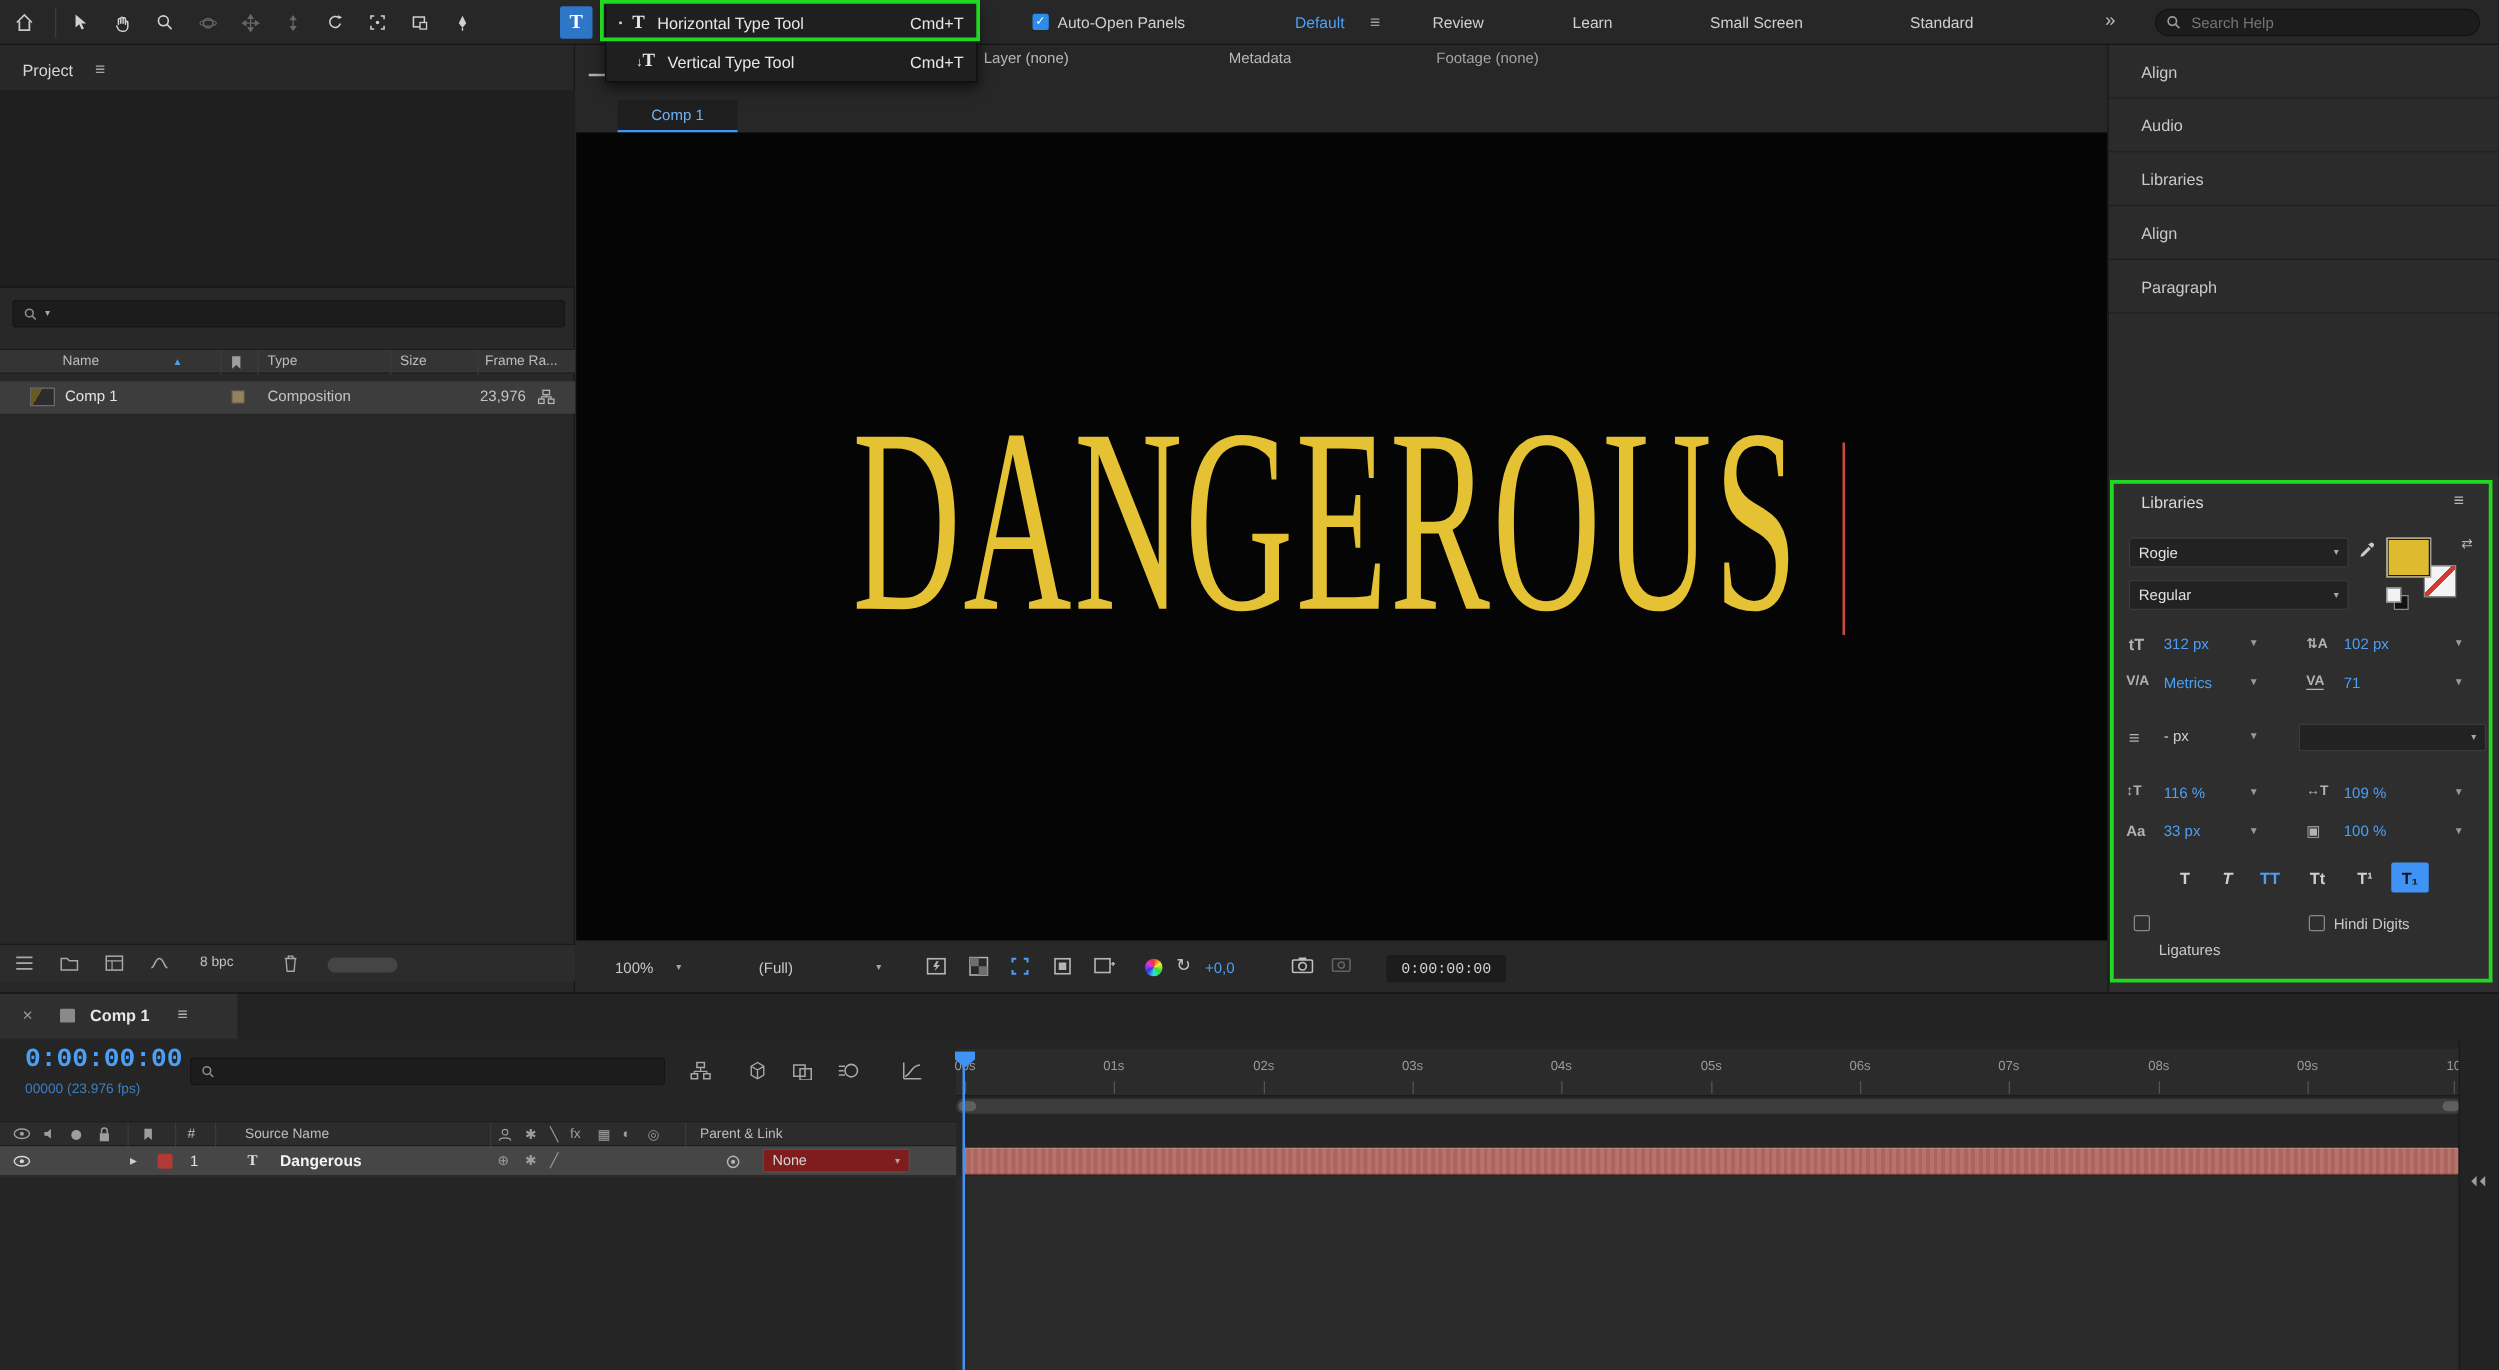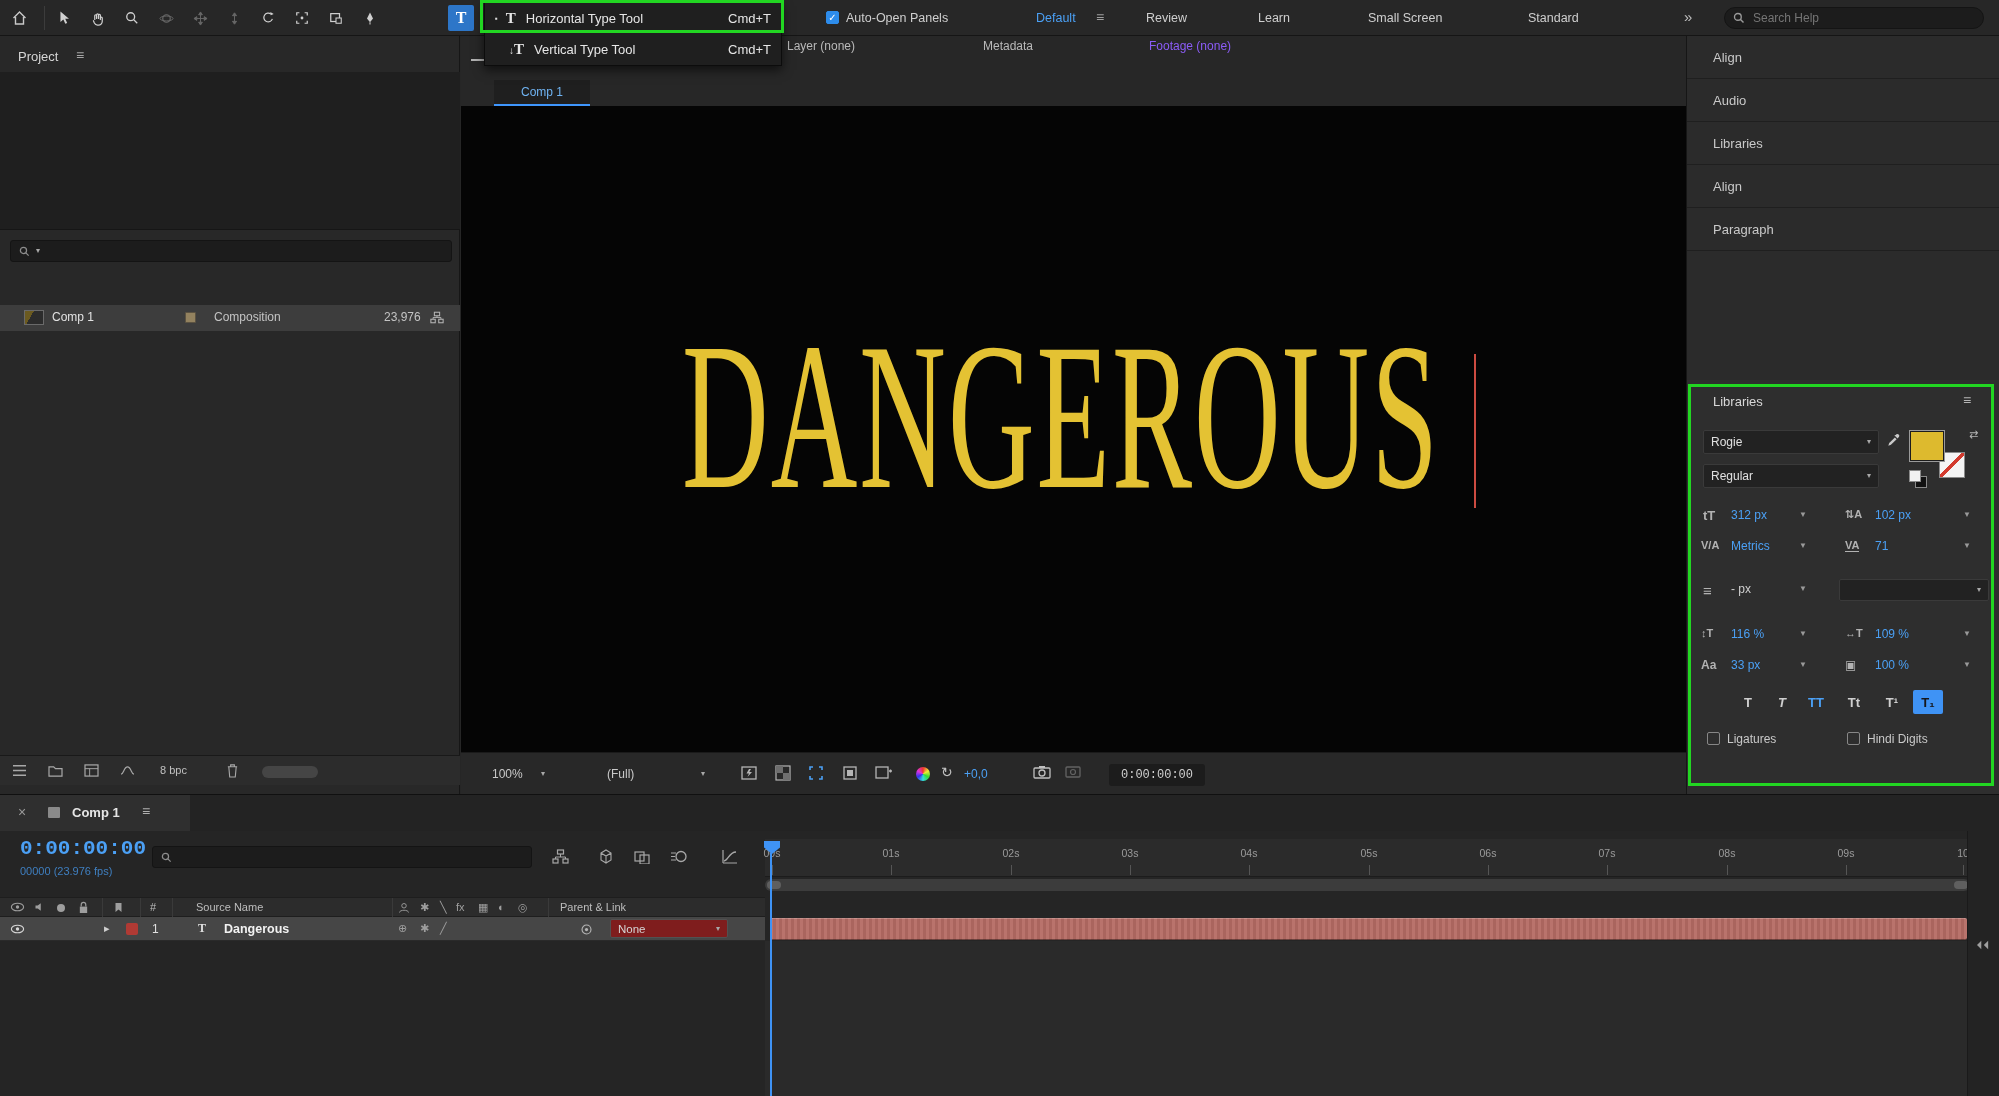--- a/index.html
+++ b/index.html
@@ -132,20 +132,36 @@
       <span class="ic">
           <svg width="11" height="11" viewBox="0 0 16 16">
             <circle cx="6.5" cy="6.5" r="4.5" fill="none" stroke="#8d8d8d" stroke-width="1.8"></circle>
             <line x1="10" y1="10" x2="14" y2="14" stroke="#8d8d8d" stroke-width="1.8"></line>
           </svg>
         </span>
       <span class="caret">▾</span>
       <input style="">
     </div>
 
+    <div class="a" style="left:0;top:243px;width:460px;height:20px;background:#343434;border-top:1px solid #1d1d1d;border-bottom:1px solid #1d1d1d">
+      <span class="a hdrlbl" style="left:50px;top:3px">Name</span>
+      <span class="a blue" style="left:138px;top:5px;font-size:8px">▲</span>
+      <span class="a ic" style="left:184px;top:4px">
+          <svg width="10" height="12" viewBox="0 0 12 14">
+            <path d="M2 1 H10 V13 L6 9.5 L2 13 Z" fill="#9e9e9e"></path>
+          </svg>
+        </span>
+      <span class="a hdrlbl" style="left:214px;top:3px">Type</span>
+      <span class="a hdrlbl" style="left:320px;top:3px">Size</span>
+      <span class="a hdrlbl" style="left:388px;top:3px">Frame Ra...</span>
+      <i class="colsep" style="left:176px;top:0;height:20px"></i>
+        <i class="colsep" style="left:206px;top:0;height:20px"></i>
+      <i class="colsep" style="left:312px;top:0;height:20px"></i>
+        <i class="colsep" style="left:382px;top:0;height:20px"></i>
+    </div>
 
     <div class="a" style="left:0;top:269px;width:460px;height:26px;background:#3d3d3d">
       <span class="a" style="left:24px;top:5px;width:20px;height:15px;background:linear-gradient(120deg,#6b5a20 0 35%,#2c2c2c 35%);border:1px solid #6a6a6a"></span>
       <span class="a" style="left:52px;top:5px;color:#e2e2e2">Comp 1</span>
       <span class="a" style="left:185px;top:7px;width:11px;height:11px;background:#93825f;border:1px solid #5c5342;border-radius:1px"></span>
       <span class="a" style="left:214px;top:5px;color:#c4c4c4">Composition</span>
       <span class="a" style="left:384px;top:5px;color:#c4c4c4">23,976</span>
       <span class="a ic" style="left:430px;top:6px">
           <svg width="14" height="13" viewBox="0 0 16 14">
             <rect x="5" y="1" width="6" height="4" fill="none" stroke="#b5b5b5" stroke-width="1.2"></rect>
@@ -186,21 +202,21 @@
         </span>
       <span class="a" style="left:262px;top:10px;width:56px;height:12px;background:#454545;border-radius:6px"></span>
     </div>
   </div>
 
   <div class="a" style="left:461px;top:36px;width:1225px;height:758px;background:#272727">
 
     <span class="a" style="left:10px;top:23px;width:265px;height:2px;background:#b2b2b2"></span>
     <span class="a" style="left:326px;top:3px;color:#b9b9b9">Layer (none)</span>
     <span class="a" style="left:522px;top:3px;color:#b9b9b9">Metadata</span>
-    <span class="a" style="left:688px;top:3px;color:#8b5cf6">Footage (none)</span>
+    <span class="a" style="left:688px;top:3px;color:#a3a3a3">Footage (none)</span>
 
     <div class="a" style="left:33px;top:44px;width:96px;height:26px;background:#1f1f1f;border-bottom:2px solid #3f96fd;display:flex;align-items:center;justify-content:center">
       <span style="color:#6fb3f2">Comp 1</span>
     </div>
 
     <div class="a" style="left:0;top:70px;width:1225px;height:646px;background:#050505;overflow:hidden">
       <span class="a" style="left:600px;top:206px;transform:translateX(-50%) scaleY(1.75);transform-origin:top center;font-family:'Liberation Serif','DejaVu Serif',serif;font-size:120px;line-height:1;letter-spacing:2px;color:#e4c233;white-space:nowrap">DANGEROUS</span>
       <span class="a" style="left:1013px;top:248px;width:2px;height:154px;background:#cc4b41"></span>
     </div>
 
@@ -339,21 +355,21 @@
       <span class="a tri" style="left:276px;top:281px">▼</span>
 
       <span class="a stybtn" style="left:46px;top:310px">T</span>
       <span class="a stybtn" style="left:80px;top:310px;font-style:italic">T</span>
       <span class="a stybtn seltext" style="left:114px;top:310px">TT</span>
       <span class="a stybtn" style="left:152px;top:310px">Tt</span>
       <span class="a stybtn" style="left:190px;top:310px">T¹</span>
       <span class="a stybtn selbg" style="left:226px;top:310px">T₁</span>
 
       <span class="a cb" style="left:20px;top:352px"></span>
-      <span class="a" style="left:40px;top:352px;color:#c9c9c9">Ligatures</span>
+      <span class="a" style="left:40px;top:373px;color:#c9c9c9">Ligatures</span>
       <span class="a cb" style="left:160px;top:352px"></span>
       <span class="a" style="left:180px;top:352px;color:#c9c9c9">Hindi Digits</span>
     </div>
   </div>
 
   <div class="a" style="left:0;top:794px;width:1999px;height:302px;background:#252525;border-top:1px solid #101010">
 
     <div class="a" style="left:0;top:0;width:1999px;height:36px;background:#232323">
       <div class="a" style="left:0;top:0;width:190px;height:36px;background:#2f2f2f">
         <span class="a" style="left:18px;top:9px;color:#9a9a9a;font-size:14px">×</span>

